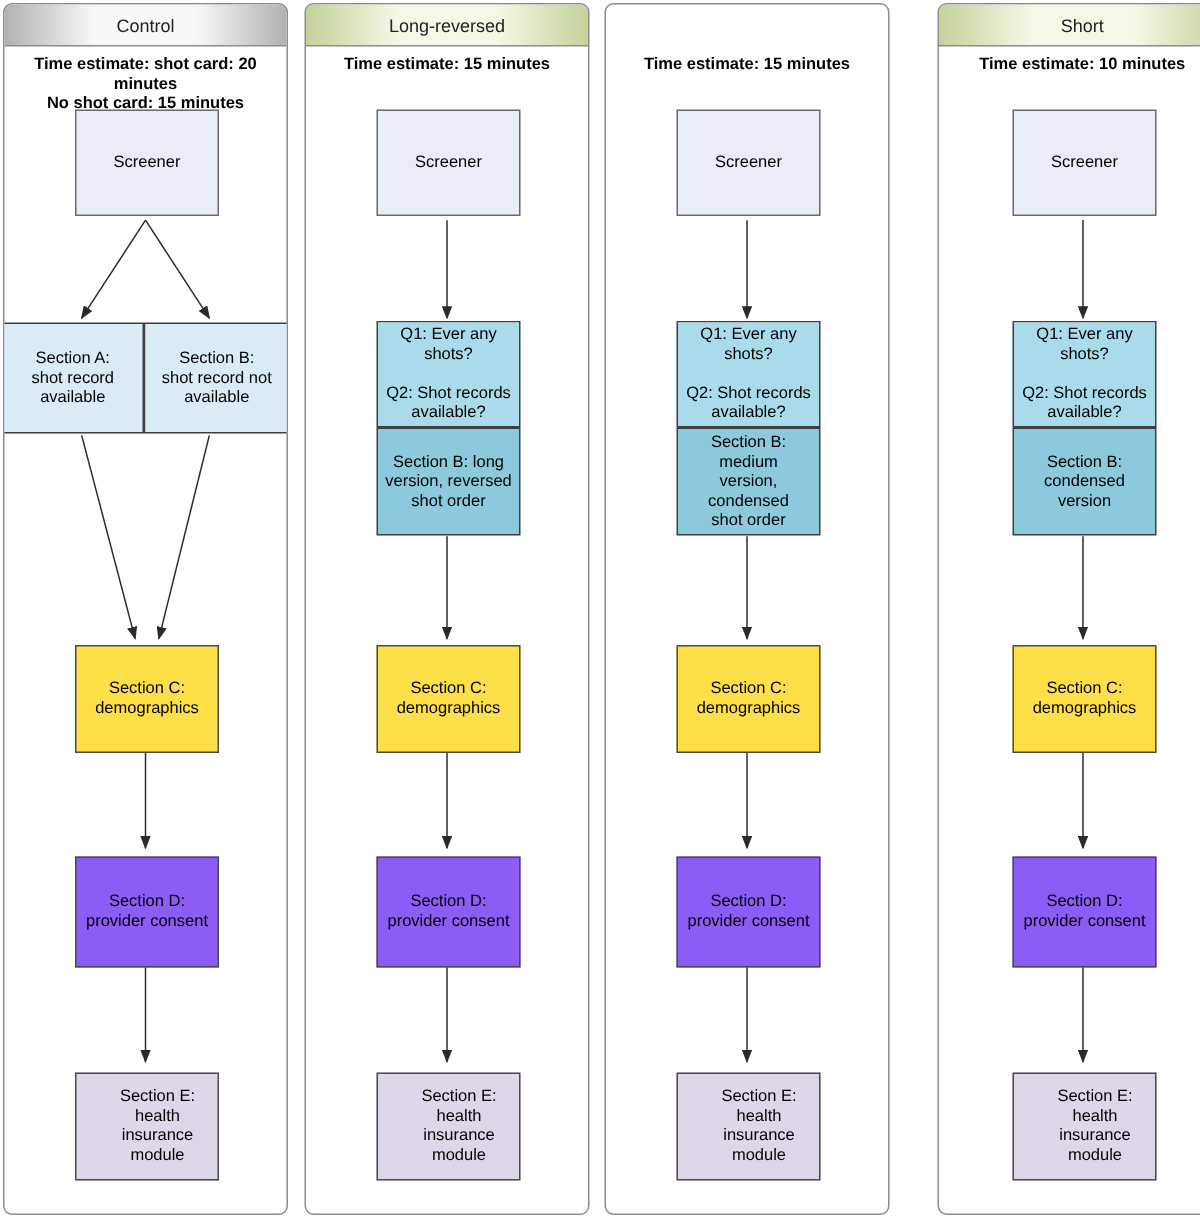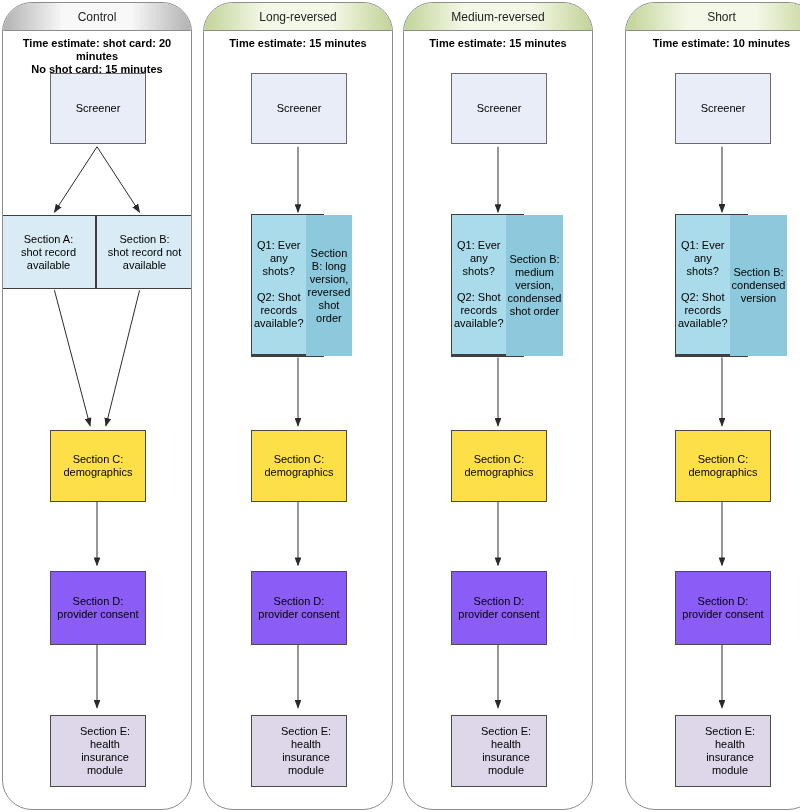--- a/index.html
+++ b/index.html
@@ -10,21 +10,21 @@
     height: 812px;
     font-family: "Liberation Sans", "DejaVu Sans", sans-serif;
     background: #ffffff;
   }
   .panel {
     position: absolute;
     top: 2px;
     height: 808px;
     width: 190px;
     border: 1px solid #8c8c8c;
-    border-radius: 30px;
+    border-radius: 6px;
     background: #ffffff;
     overflow: hidden;
   }
   .panel.p0 { left: 2px; }
   .panel.p1 { left: 203px; }
   .panel.p2 { left: 403px; }
   .panel.p3 { left: 604px; width: 193px; margin-left: 21px; }
   .panel-header {
     position: absolute;
     top: 0; left: 0; right: 0;
@@ -56,24 +56,24 @@
     font-size: 11px;
     line-height: 13px;
     color: #000000;
     white-space: pre-line;
     padding: 2px;
   }
   .screener { top: 70px; left: 47px; width: 96px; height: 71px; background: #e9edf7; border: 1px solid #6a6a6a; }
   .p3 .screener { left: 49px; }
   .stack {
     position: absolute;
-    top: 211px; left: 47px; width: 73px; height: 143px;
+    top: 211px; left: 47px; width: 96px; height: 143px;
     border: 1px solid #3f3f3f;
     display: flex;
-    flex-direction: row;
+    flex-direction: column;
   }
   .p3 .stack { left: 49px; }
   .stack .half {
     flex: 1 1 50%;
     display: flex;
     align-items: center;
     justify-content: center;
     text-align: center;
     font-size: 11px;
     line-height: 13px;
@@ -194,23 +194,20 @@
     <div class="box secc">Section C:
 demographics</div>
     <div class="box secd">Section D:
 provider consent</div>
     <div class="box sece">Section E:
 health insurance
 module</div>
   </div>
 
   <div class="panel p2">
-    <div class="panel-header hdr-green">
-      <span>Medium-reversed</span>
-    </div>
     <div class="time">
       <div>Time estimate: 15 minutes</div>
     </div>
 
     <svg class="arrows" viewBox="0 0 190 808">
       <defs>
         <marker id="ah2" markerWidth="9" markerHeight="7" refX="8" refY="3.5" orient="auto">
           <path d="M0,0 L9,3.5 L0,7 z" fill="#2a2a2a"></path>
         </marker>
       </defs>

